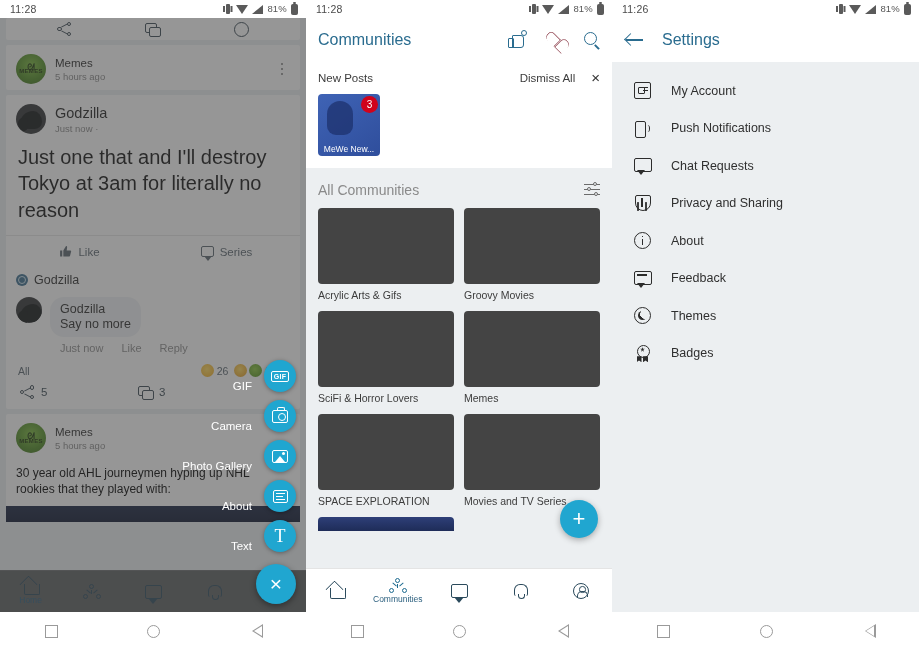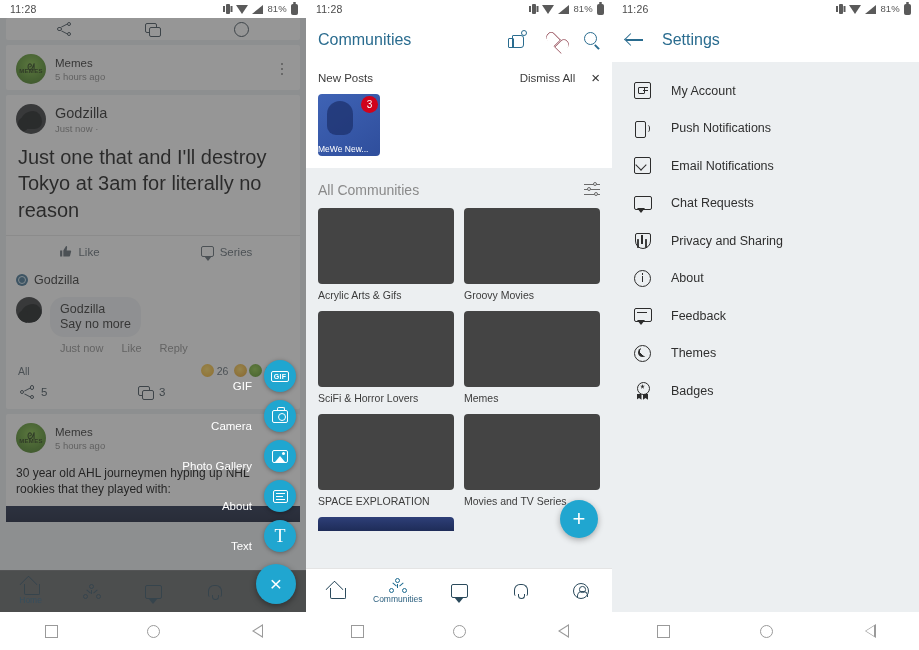--- a/index.html
+++ b/index.html
@@ -206,21 +206,21 @@
   .ic-search:after{content:"";position:absolute;right:0px;bottom:0px;width:6px;height:1.8px;background:#2a6c8f;transform:rotate(45deg);}
 
   .newposts { background:#fff; padding:8px 12px 12px 12px; }
   .np-head { display:flex; align-items:center; }
   .np-title { flex:1; font-size:11.5px; color:#3c3c3c; }
   .np-dismiss { font-size:11.5px; color:#3c3c3c; margin-right:16px; }
   .np-x { font-size:15px; color:#333; line-height:1; }
   .np-thumb { width:62px;height:62px;border-radius:4px; margin-top:9px; position:relative; overflow:hidden;
               background:linear-gradient(145deg,#3f63b5,#2f4e9c); }
   .np-thumb .face { position:absolute; left:9px; top:7px; width:26px;height:34px;border-radius:13px 13px 9px 9px;background:rgba(30,50,110,.75); }
-  .np-thumb .capt { position:absolute; left:0; right:0; bottom:2px; font-size:8.5px; color:#fff; text-align:left; }
+  .np-thumb .capt { position:absolute; left:0; right:0; bottom:2px; font-size:8.5px; color:#fff; text-align:center; }
   .np-badge { position:absolute; right:2px; top:2px; width:17px;height:17px;border-radius:50%;background:#d0021b;
               color:#fff;font-size:10px;display:flex;align-items:center;justify-content:center; }
 
   .allcomm { display:flex; align-items:center; padding:14px 12px 10px 12px; }
   .allcomm .t { flex:1; font-size:14px; color:#8a8a8a; }
   .ic-filter { width:16px;height:14px;position:relative; }
   .ic-filter b{position:absolute;left:0;width:16px;height:1.3px;background:#6b6b6b;}
   .ic-filter b:nth-child(1){top:1px;} .ic-filter b:nth-child(2){top:6px;} .ic-filter b:nth-child(3){top:11px;}
   .ic-filter i{position:absolute;width:4px;height:4px;border:1.2px solid #6b6b6b;border-radius:50%;background:#eceff1;}
   .ic-filter i:nth-child(4){left:9px;top:-0.6px;} .ic-filter i:nth-child(5){left:3px;top:4.4px;} .ic-filter i:nth-child(6){left:10px;top:9.4px;}
@@ -649,24 +649,20 @@
       <div class="s-list">
         <div class="s-item">
           <span class="s-ic ic-card"></span>
           <span class="s-label">My Account</span>
         </div>
         <div class="s-item">
           <span class="s-ic ic-push"></span>
           <span class="s-label">Push Notifications</span>
         </div>
         <div class="s-item">
-          <span class="s-ic ic-mail"></span>
-          <span class="s-label">Email Notifications</span>
-        </div>
-        <div class="s-item">
           <span class="s-ic ic-chatreq"></span>
           <span class="s-label">Chat Requests</span>
         </div>
         <div class="s-item">
           <span class="s-ic ic-shield"></span>
           <span class="s-label">Privacy and Sharing</span>
         </div>
         <div class="s-item">
           <span class="s-ic ic-info"></span>
           <span class="s-label">About</span>

